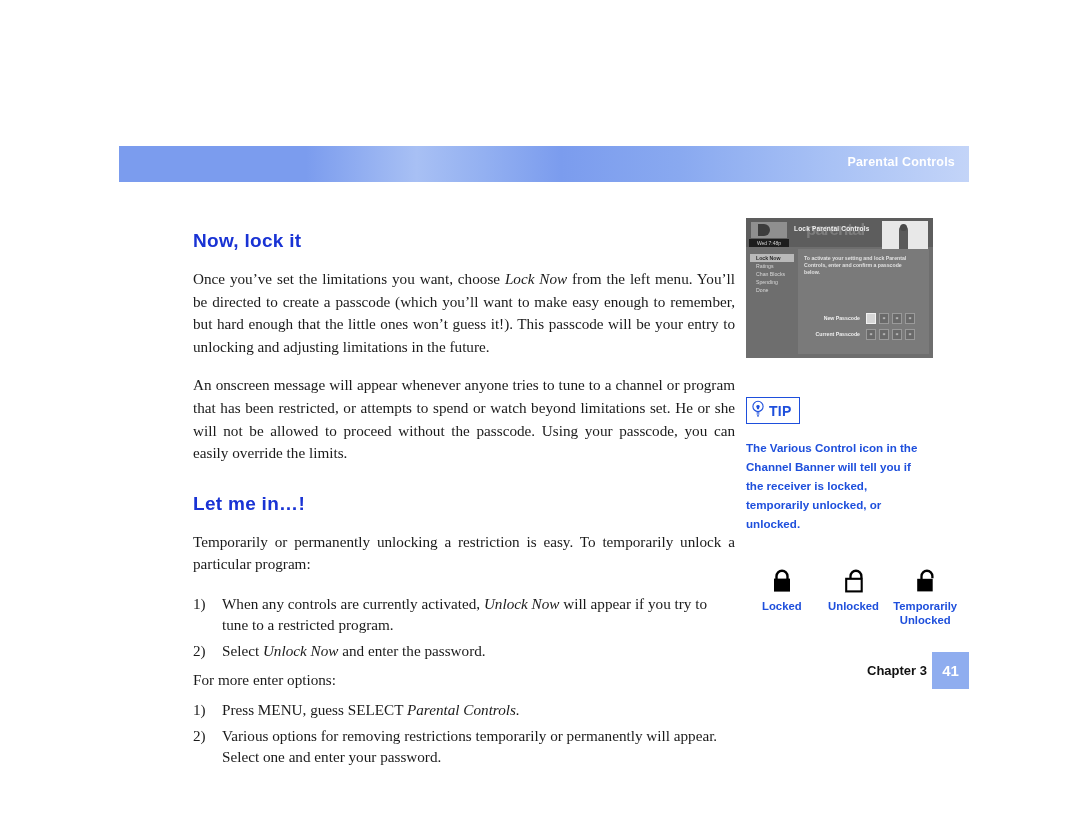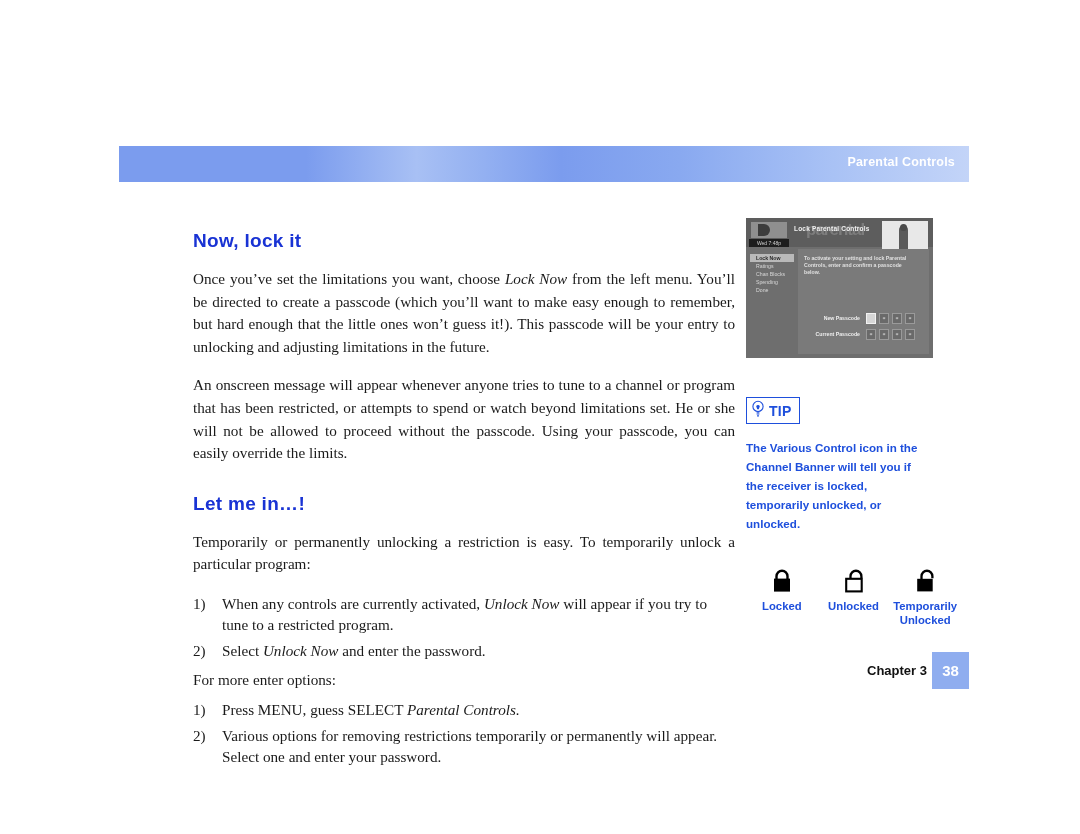--- a/index.html
+++ b/index.html
@@ -474,14 +474,14 @@
           <rect x="3.2" y="9.8" width="15.5" height="12.6" fill="#000"></rect>
         </svg>
       </div>
       <div class="lock-label">Temporarily Unlocked</div>
     </div>
   </div>
 </div>
 
 <div class="footer">
   <div class="chapter">Chapter 3</div>
-  <div class="pagebox">38</div>
+  <div class="pagebox">41</div>
 </div>
 
 </body></html>

